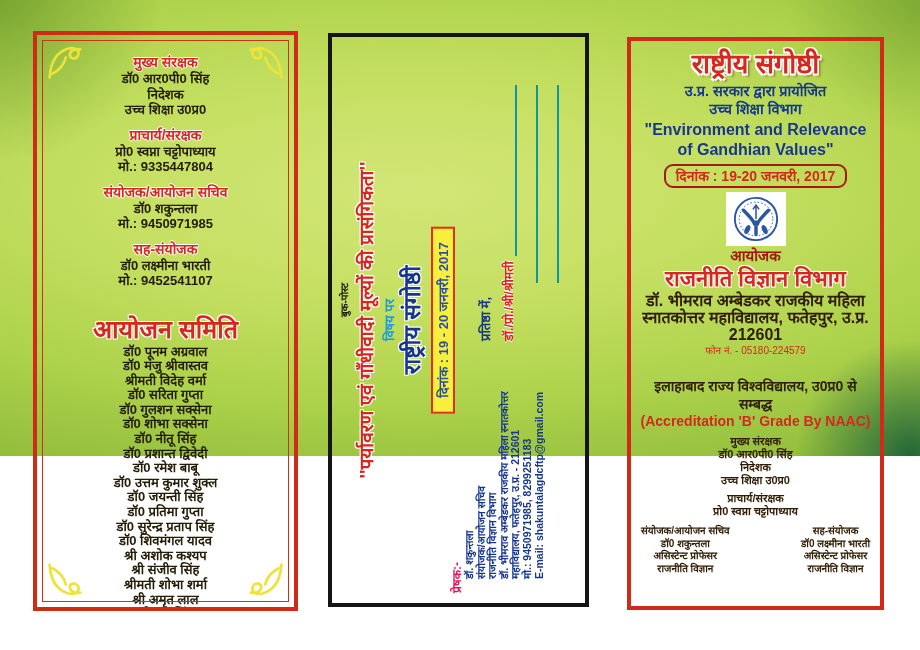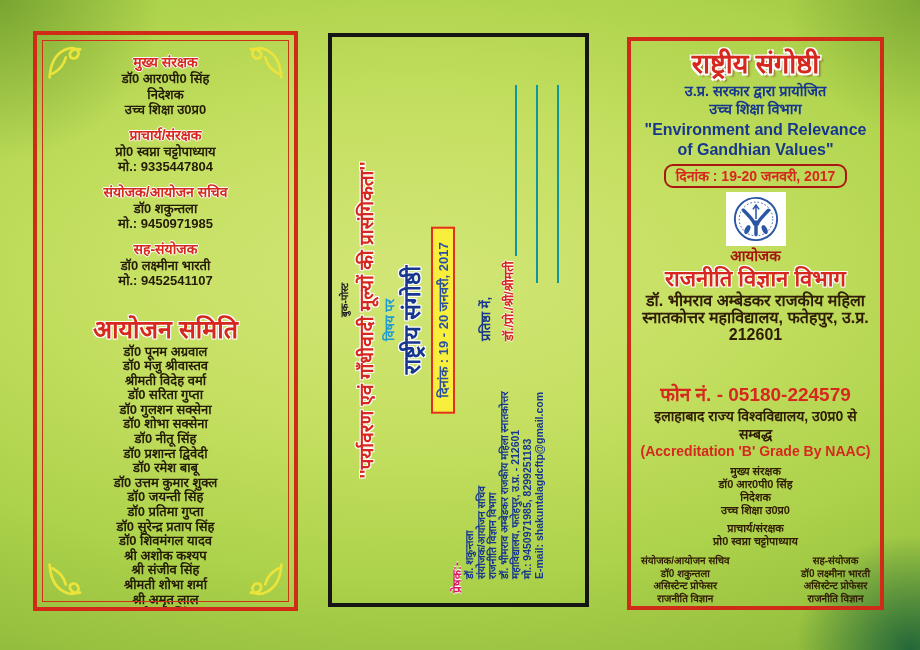--- a/index.html
+++ b/index.html
@@ -1,19 +1,19 @@
 <!DOCTYPE html>
 <html><head>
 <meta charset="utf-8">
 <style>
   * { margin:0; padding:0; box-sizing:border-box; }
   html,body { width:920px; height:650px; overflow:hidden; }
   body { font-family:"Liberation Sans","DejaVu Sans",sans-serif; }
   .canvas {
-    position:relative; width:920px; height:650px;
+    position:relative; width:920px; height:456px;
     background:
       radial-gradient(circle 160px at 99% 100%, rgba(8,82,56,.8), rgba(8,82,56,0) 72%),
       radial-gradient(circle 230px at 0% 0%, rgba(66,118,24,.45), rgba(66,118,24,0) 70%),
       radial-gradient(circle 190px at 100% 0%, rgba(66,118,24,.35), rgba(66,118,24,0) 70%),
       radial-gradient(ellipse 120% 85% at 45% 42%, #d2e677 0%, #c4df60 30%, #add24b 55%, #92bd3c 78%, #79a830 100%);
   }
   .panel { position:absolute; }
   
   .panel-left { left:33px; top:31px; width:265px; height:580px; border:4px solid #d02a18; text-align:center; padding-top:10px; overflow:hidden; }
   .panel-left::before { content:""; position:absolute; inset:5px; border:1.5px solid #cf3018; pointer-events:none; }
@@ -50,22 +50,22 @@
   .panel-right { left:627px; top:37px; width:257px; height:573px; border:4px solid #d02a18; text-align:center; padding:5px 8px 0; overflow:hidden; }
   .r-title { color:#d6281e; font-weight:bold; font-size:27px; line-height:36px; text-shadow:-1.5px -1.5px 0 #fff,1.5px -1.5px 0 #fff,-1.5px 1.5px 0 #fff,1.5px 1.5px 0 #fff,3px 3px 2px rgba(110,10,0,.45); }
   .r-sub { color:#17378f; font-weight:bold; font-size:14.5px; line-height:18px; }
   .r-theme-hi { color:#d6281e; font-weight:bold; font-size:20px; line-height:24px; }
   .r-theme-en { color:#17378f; font-weight:bold; font-size:16px; line-height:20px; }
   .r-datebox { display:inline-block; margin-top:4px; border:2px solid #a81810; border-radius:9px; padding:0 10px; color:#d6281e; font-weight:bold; font-size:14px; line-height:20px; white-space:nowrap; }
   .r-logo { width:60px; height:54px; margin:4px auto 1px; background:#fff; display:flex; align-items:center; justify-content:center; }
   .r-organizer { color:#a3180e; font-weight:bold; font-size:15px; line-height:18px; }
   .r-dept { color:#d6281e; font-weight:bold; font-size:22px; line-height:27px; }
   .r-college { color:#301c04; font-weight:bold; font-size:16px; line-height:17px; }
-  .r-phone { color:#d6281e; font-weight:bold; font-size:19px; line-height:16px;margin-top:44px; }
-  .r-affil { color:#301c04; font-weight:bold; font-size:14px; line-height:18px; margin-top:4px; }
+  .r-phone { color:#d6281e; font-weight:normal; font-size:10px; line-height:16px; }
+  .r-affil { color:#301c04; font-weight:bold; font-size:14px; line-height:18px; margin-top:18px; }
   .r-naac { color:#d6281e; font-weight:bold; font-size:14px; line-height:17px; }
   .r-block { margin-top:5px; color:#301c04; font-weight:bold; font-size:11px; line-height:13px; }
   .r-cols { display:flex; justify-content:space-between; margin-top:7px; padding:0 2px; }
   .r-col { color:#301c04; font-weight:bold; font-size:10px; line-height:12.5px; text-align:center; }
   svg { display:block; }
 </style>
 </head>
 <body>
 
 <div class="canvas">

